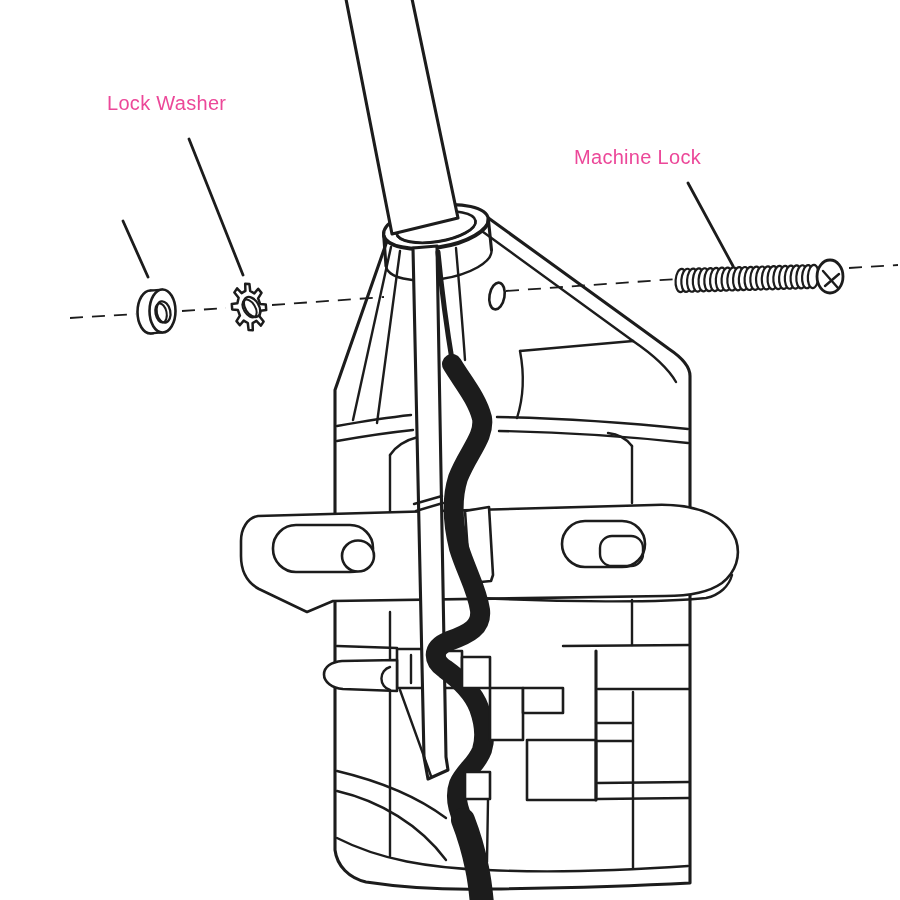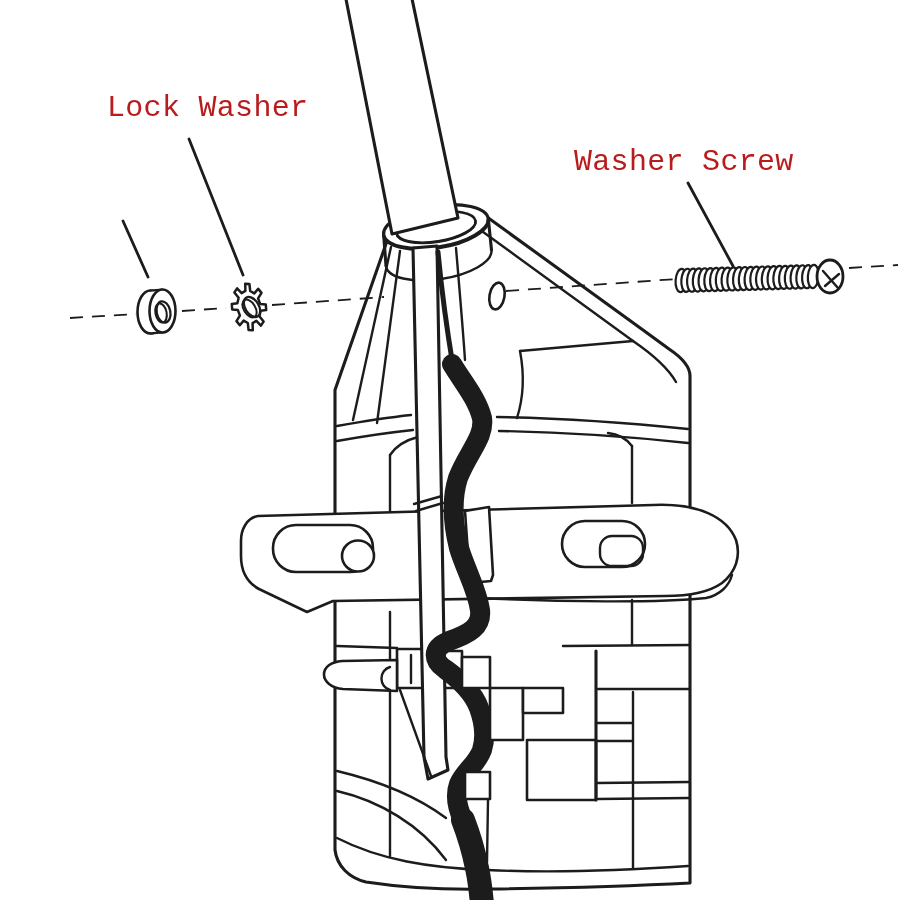--- a/index.html
+++ b/index.html
@@ -1,21 +1,21 @@
 <!DOCTYPE html>
 <html><head>
 <meta charset="utf-8">
 <style>
   html,body{margin:0;padding:0;background:#ffffff;}
   body{width:900px;height:900px;position:relative;overflow:hidden;
        font-family:"Liberation Sans", sans-serif;}
   .stage{position:absolute;inset:0;background:#ffffff;}
   svg{position:absolute;left:0;top:0;}
-  .part-label{position:absolute;font-size:30px;line-height:1.1;color:#b91c1c;
-              letter-spacing:0.3px;white-space:nowrap;user-select:none;font-family:Liberation Mono, monospace;}
+  .part-label{position:absolute;font-size:20px;line-height:1.1;color:#ec4899;
+              letter-spacing:0.3px;white-space:nowrap;user-select:none;}
   
   .ln{fill:none;stroke:#1c1c1c;stroke-width:2.4;stroke-linecap:round;stroke-linejoin:round;}
   .ln3{fill:none;stroke:#1c1c1c;stroke-width:3.1;stroke-linecap:round;stroke-linejoin:round;}
   .wh{fill:#ffffff;stroke:#1c1c1c;stroke-width:2.6;stroke-linejoin:round;}
   .wh3{fill:#ffffff;stroke:#1c1c1c;stroke-width:3.1;stroke-linejoin:round;}
   .bk{fill:none;stroke:#1c1c1c;stroke-linecap:round;stroke-linejoin:round;}
   .dash{fill:none;stroke:#1c1c1c;stroke-width:1.8;stroke-dasharray:13 9;}
   .leader{fill:none;stroke:#1c1c1c;stroke-width:2.8;stroke-linecap:round;}
 </style>
 </head>
@@ -206,14 +206,14 @@
   </g>
 
   <g>
     <path class="leader" d="M 123,221 L 148,277"></path>
     <path class="leader" d="M 189,139 L 243,275"></path>
     <path class="leader" d="M 688,183 L 733,266"></path>
   </g>
 </svg>
 
 <div class="part-label" style="left:107px;top:92px">Lock Washer</div>
-<div class="part-label" style="left:574px;top:146px">Washer Screw</div>
+<div class="part-label" style="left:574px;top:146px">Machine Lock</div>
 </div>
 
 </body></html>

